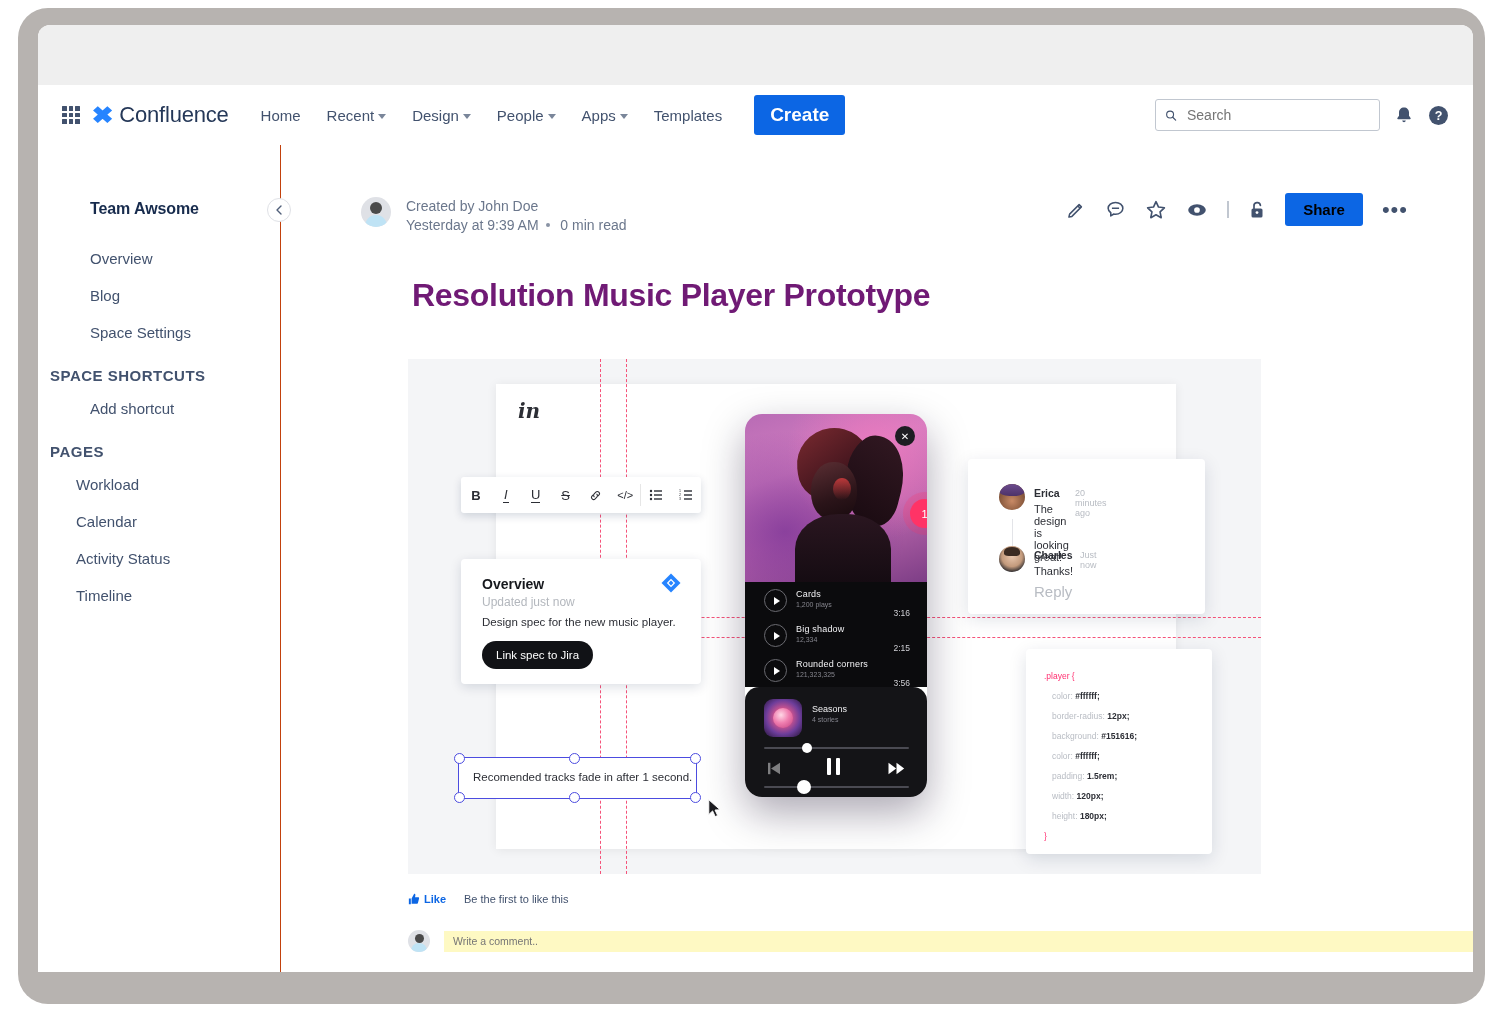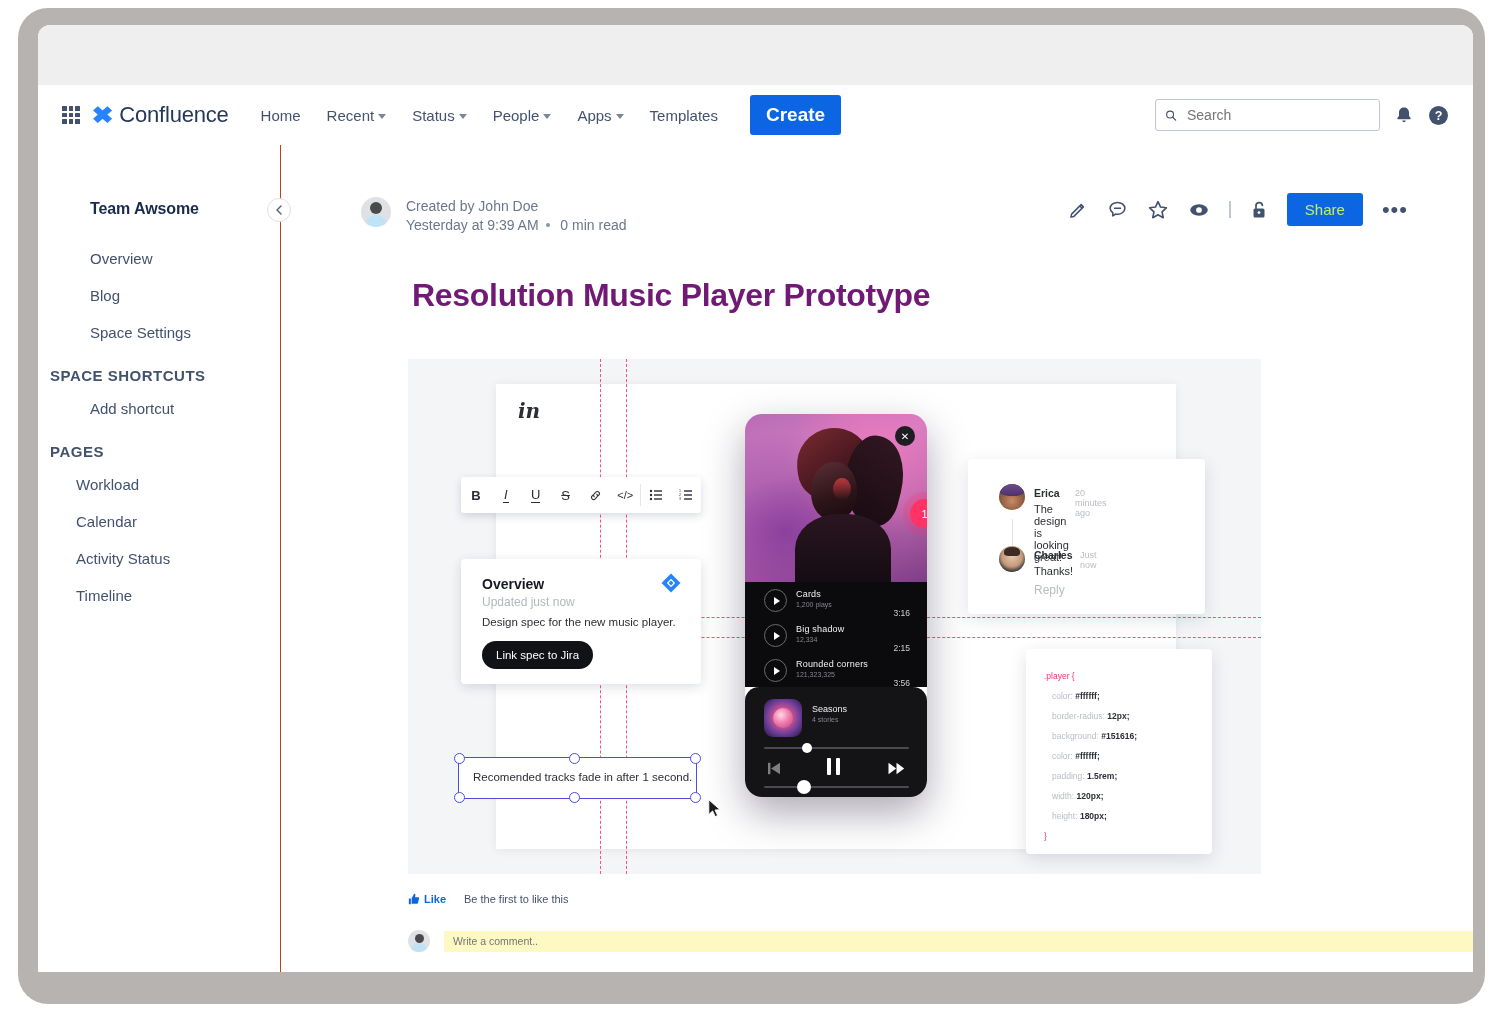--- a/index.html
+++ b/index.html
@@ -96,21 +96,21 @@
   .avatar .head{position:absolute;left:9px;top:5px;width:12px;height:12px;border-radius:50%;background:#4a4a4a;}
   .avatar .body{position:absolute;left:4px;top:18px;width:22px;height:16px;border-radius:11px 11px 0 0;background:#bfe3f5;}
   .byline-text{font-size:14px;color:#6b778c;line-height:19px;}
   .byline-dot{display:inline-block;width:4px;height:4px;border-radius:50%;background:#8993a4;
     vertical-align:middle;margin:0 6px 2px 4px;}
   .page-actions{
     position:absolute;right:65px;top:48px;display:flex;align-items:center;gap:19px;
   }
   .divider-v{width:2px;height:17px;background:#c1c7d0;}
   .share-btn{
-    background:#0c66e4;color:#bef264;font-size:15px;font-weight:400;padding:8px 18px;
+    background:#0c66e4;color:#000000;font-size:15px;font-weight:700;padding:8px 18px;
     border-radius:3px;border:none;cursor:pointer;font-family:"Liberation Sans", sans-serif;
   }
   .more-dots{color:#42526e;font-size:22px;letter-spacing:1px;cursor:pointer;line-height:10px;}
   h1.page-title{
     font-size:32px;font-weight:700;color:#701a75;margin:42px 0 0 131px;letter-spacing:-.3px;
   }
 
   
   #canvas{
     position:absolute;left:127px;top:214px;width:853px;height:515px;background:#f4f5f7;
@@ -236,21 +236,21 @@
   
   #comments{
     left:560px;top:100px;width:237px;height:155px;border-radius:4px;
     box-shadow:0 5px 18px rgba(9,30,66,.13);
   }
   .cm{position:absolute;}
   .cm-av{position:absolute;width:26px;height:26px;border-radius:50%;overflow:hidden;}
   .cm-name{position:absolute;font-size:10.5px;font-weight:600;color:#2c2e35;}
   .cm-time{position:absolute;font-size:9px;color:#b8bcc3;}
   .cm-body{position:absolute;font-size:11px;color:#2c2e35;}
-  .cm-reply{position:absolute;font-size:12px;color:#b8bcc3;cursor:pointer;}
+  .cm-reply{position:absolute;font-size:15px;color:#b8bcc3;cursor:pointer;}
   .thread-line{position:absolute;left:44px;top:60px;width:1px;height:42px;background:#e3e4e8;}
 
   
   #codecard{
     left:618px;top:290px;width:186px;height:205px;border-radius:4px;
     box-shadow:0 5px 18px rgba(9,30,66,.13);
   }
   .code-line{position:absolute;font-size:8.5px;font-family:"Liberation Sans",sans-serif;
     white-space:nowrap;}
   .c-sel{color:#ff2d6f;}
@@ -302,21 +302,21 @@
     </div>
     <div class="nav-items">
       <div class="nav-item">
         <span>Home</span>
       </div>
       <div class="nav-item">
         <span>Recent</span>
         <span class="caret"></span>
       </div>
       <div class="nav-item">
-        <span>Status</span>
+        <span>Design</span>
         <span class="caret"></span>
       </div>
       <div class="nav-item">
         <span>People</span>
         <span class="caret"></span>
       </div>
       <div class="nav-item">
         <span>Apps</span>
         <span class="caret"></span>
       </div>

